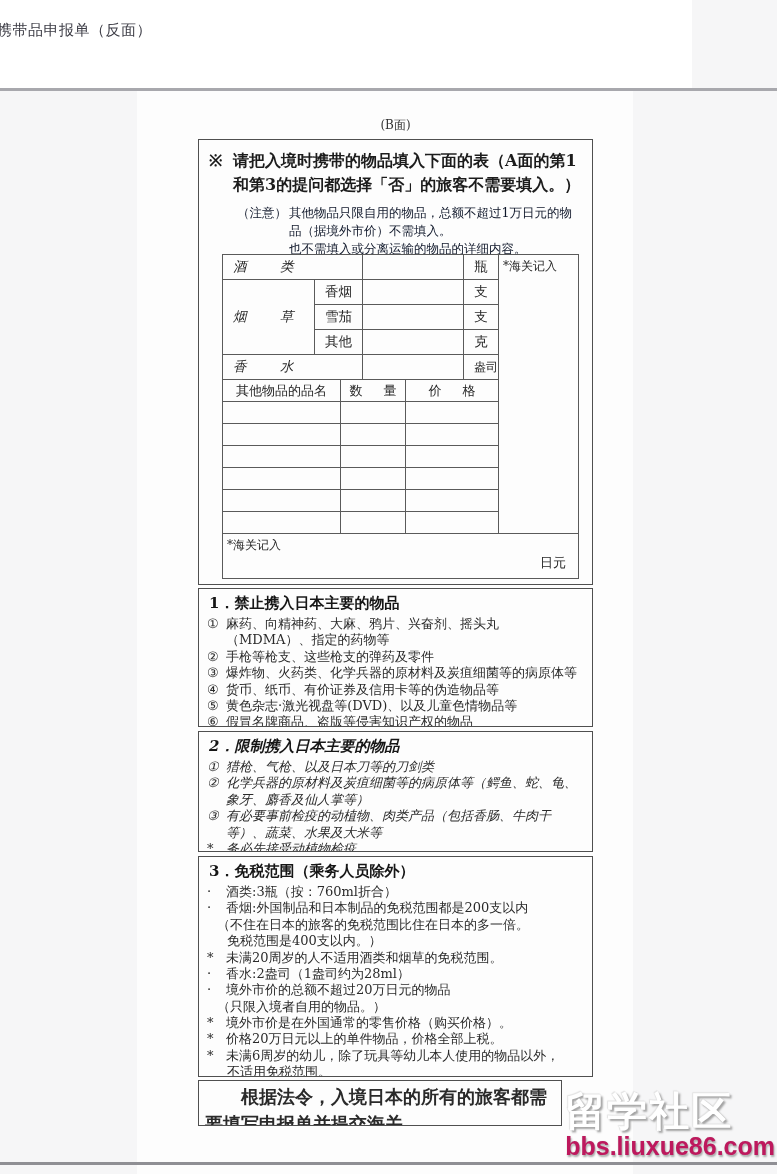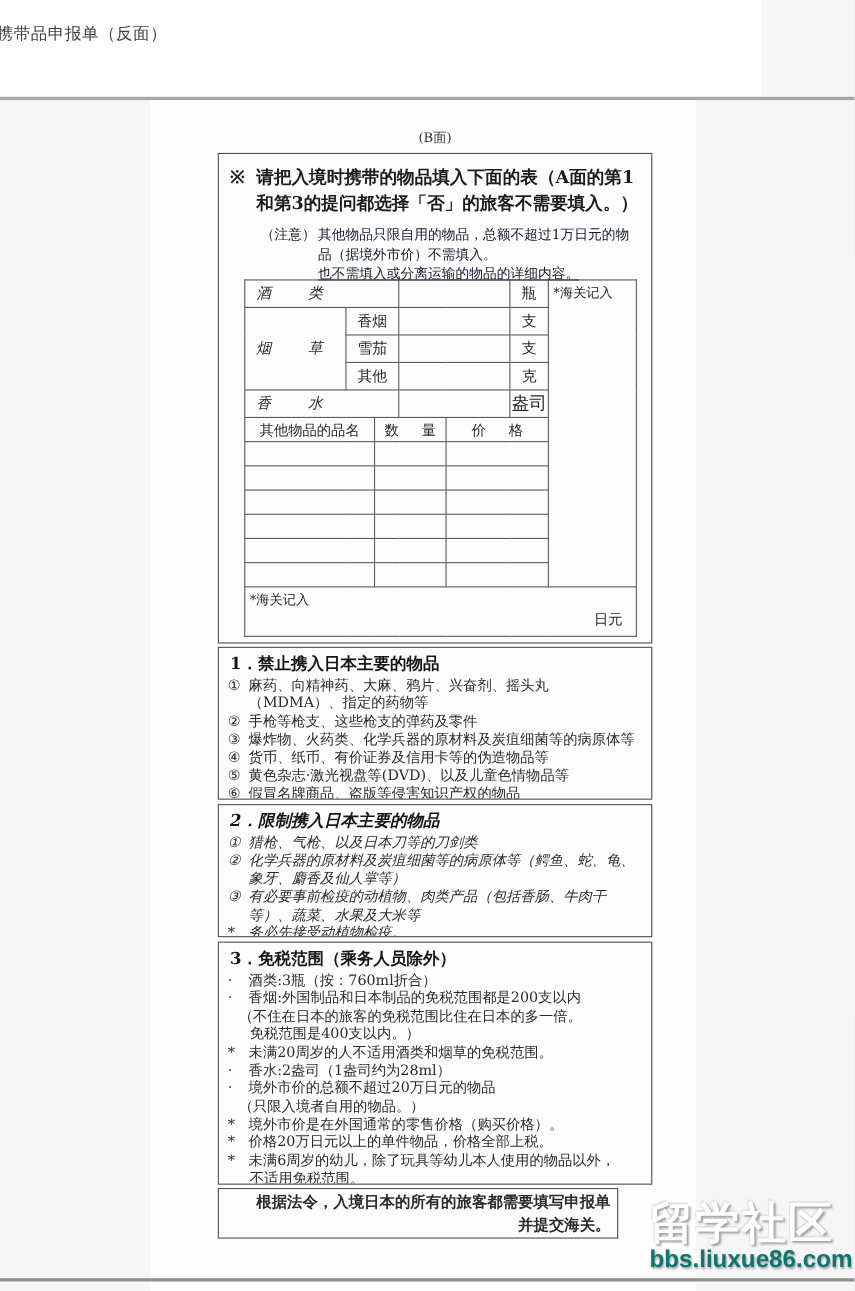--- a/index.html
+++ b/index.html
@@ -26,49 +26,49 @@
   table.goods{position:absolute;left:23px;top:114px;width:356px;border-collapse:collapse;
               table-layout:fixed;font-size:13.5px;color:#262626;}
   .goods td{border:1px solid #5a5a5a;padding:0;overflow:hidden;}
   tr.r-main td{height:24px;}
   tr.r-head td{height:21px;}
   tr.r-empty td{height:21px;}
   tr.r-foot td{height:44px;}
   td.lbl{text-align:left;letter-spacing:10px;text-indent:10px;font-style:italic;}
   td.sub{text-align:center;}
   td.unit{text-align:center;}
-  td.unit-sm{text-align:center;font-size:16px;}
+  td.unit-sm{text-align:right;font-size:12px;}
   td.hname{text-align:center;font-size:13px;}
   td.hcell{text-align:center;font-size:13px;letter-spacing:4px;text-indent:4px;}
   td.customs{vertical-align:top;text-align:left;padding:3px 4px;font-size:12px;}
   td.footrow{position:relative;}
   .foot-note{position:absolute;left:4px;top:3px;font-size:12px;}
   .foot-cur{position:absolute;right:12px;bottom:6px;font-size:13px;}
   
   .sec-wrap{position:absolute;left:61px;top:497px;width:395px;}
   .sec-box{width:395px;margin-bottom:4px;padding:4px 8px 5px 8px;overflow:hidden;}
   .sec-box:nth-of-type(1){height:139px;}
   .sec-box:nth-of-type(2){height:121px;font-style:italic;}
   .sec-box:nth-of-type(3){height:221px;}
   .sec-title{font-weight:bold;font-size:15px;margin:1px 0 3px 2px;color:#161616;}
   .sec-item{display:flex;font-size:13px;line-height:1.26;color:#2a2a2a;}
   .sec-item .m{width:19px;flex:none;}
   .sec-item .t{flex:1;}
   .ind1{padding-left:10px;}
   .ind2{padding-left:20px;}
   
-  .decl{position:absolute;left:61px;top:989px;width:364px;height:46px;font-size:14px;
-        font-weight:bold;line-height:1.5;padding:2px 6px;overflow:hidden;text-align:right;}
+  .decl{position:absolute;left:61px;top:989px;width:364px;height:46px;font-size:18px;
+        font-weight:bold;line-height:1.5;padding:2px 6px;overflow:hidden;}
   .decl-text{text-indent:2em;}
   
   .watermark{position:absolute;right:2px;top:1084px;z-index:7;text-align:left;
              font-family:"Liberation Sans",sans-serif;font-weight:bold;}
   .wm-main{font-size:40px;color:#ffffff;letter-spacing:2px;
            text-shadow:2px 2px 2px #a3a3a3,-1px -1px 1px #e3e3e3,0 0 1px #bfbfbf;}
-  .wm-sub{font-size:22px;color:#0f766e;margin-top:-7px;
+  .wm-sub{font-size:25px;color:#be185d;margin-top:-7px;
           text-shadow:1px 2px 2px #a8a8a8,0 0 1px #c4c4c4;}
 </style>
 </head>
 <body>
 
 <div class="screen">
 
   <div class="topbar">
     <div class="page-title">携带品申报单（反面）</div>
   </div>

